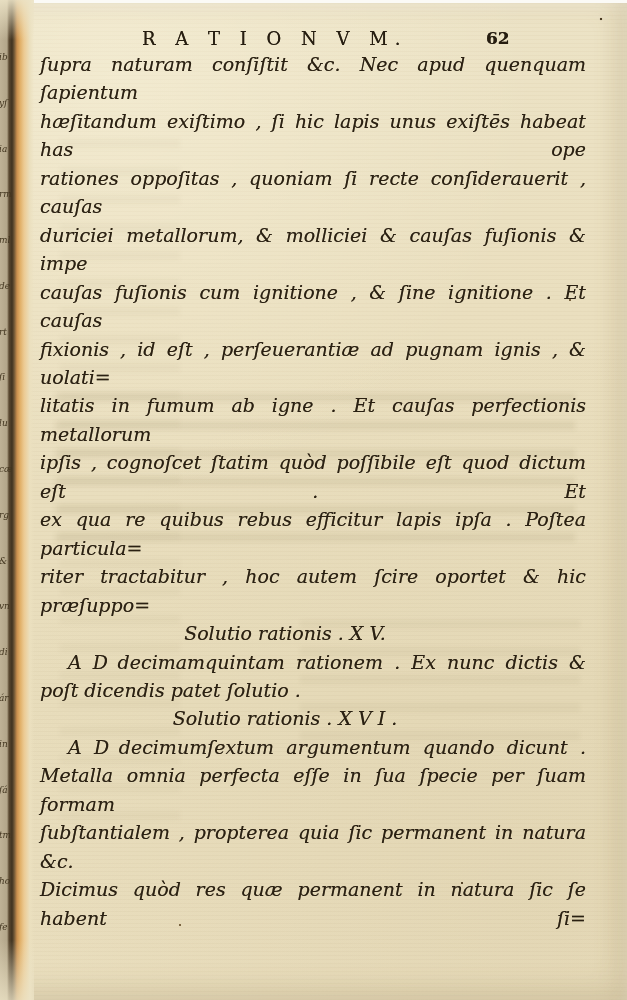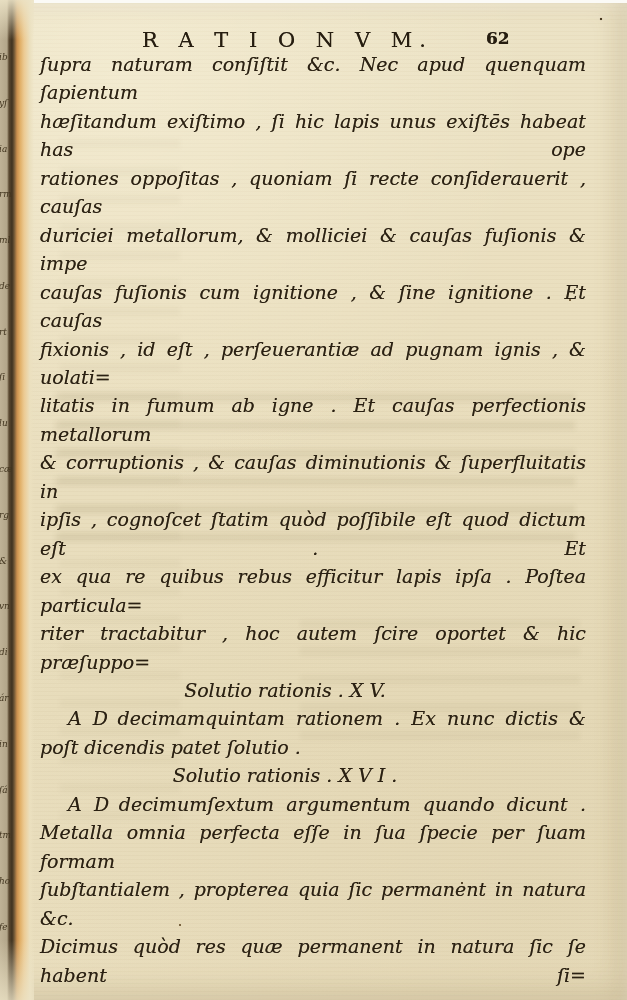--- a/index.html
+++ b/index.html
@@ -54,21 +54,21 @@
   
   .specks{position:absolute;inset:0;pointer-events:none;background:
     radial-gradient(circle 1.5px at 601px 19px,#4a3a22 0 1.2px,transparent 1.6px),
     radial-gradient(circle 1.5px at 23px 967px,#6b5433 0 1px,transparent 1.4px),
     radial-gradient(circle 1px at 570px 300px,#7a6440 0 .8px,transparent 1.2px),
     radial-gradient(circle 1px at 180px 925px,#7a6440 0 .8px,transparent 1.2px),
     radial-gradient(circle 1.2px at 462px 883px,#564428 0 1px,transparent 1.4px);}
   
   .running-title{
     position:absolute;left:142px;top:28px;
-    font-size:21px;letter-spacing:7px;color:#261d10;white-space:nowrap;
+    font-size:18px;letter-spacing:7px;color:#261d10;white-space:nowrap;
     text-shadow:0 0 .5px rgba(38,29,16,.8);
   }
   .page-number{
     position:absolute;left:486px;top:28px;
     font-size:17px;color:#261d10;
     text-shadow:0 0 .5px rgba(38,29,16,.8);
     font-weight:bold;
   }
   
   .text-block{
@@ -124,21 +124,20 @@
   <div class="page-number">62</div>
 
   <div class="text-block">
       <div class="line just">ſupra naturam conſiſtit &amp;c. Nec apud quenquam ſapientum</div>
       <div class="line just">hæſitandum exiſtimo , ſi hic lapis unus exiſtēs habeat has ope</div>
       <div class="line just">rationes oppoſitas , quoniam ſi recte conſiderauerit , cauſas</div>
       <div class="line just">duriciei metallorum, &amp; molliciei &amp; cauſas fuſionis &amp; impe</div>
       <div class="line just">cauſas fuſionis cum ignitione , &amp; ſine ignitione . Et cauſas</div>
       <div class="line just">fixionis , id eſt , perſeuerantiæ ad pugnam ignis , &amp; uolati=</div>
       <div class="line just">litatis in fumum ab igne . Et cauſas perfectionis metallorum</div>
-      <div class="line just">&amp; corruptionis , &amp; cauſas diminutionis &amp; ſuperfluitatis in</div>
       <div class="line just">ipſis , cognoſcet ſtatim quòd poſſibile eſt quod dictum eſt . Et</div>
       <div class="line just">ex qua re quibus rebus efficitur lapis ipſa . Poſtea particula=</div>
       <div class="line just">riter tractabitur , hoc autem ſcire oportet &amp; hic præſuppo=</div>
       <div class="line center">Solutio rationis . X V.</div>
       <div class="line just indent">A D decimamquintam rationem . Ex nunc dictis &amp;</div>
       <div class="line left">poſt dicendis patet ſolutio .</div>
       <div class="line center">Solutio rationis . X V I .</div>
       <div class="line just indent">A D decimumſextum argumentum quando dicunt .</div>
       <div class="line just">Metalla omnia perfecta eſſe in ſua ſpecie per ſuam formam</div>
       <div class="line just">ſubſtantialem , propterea quia ſic permanent in natura &amp;c.</div>

